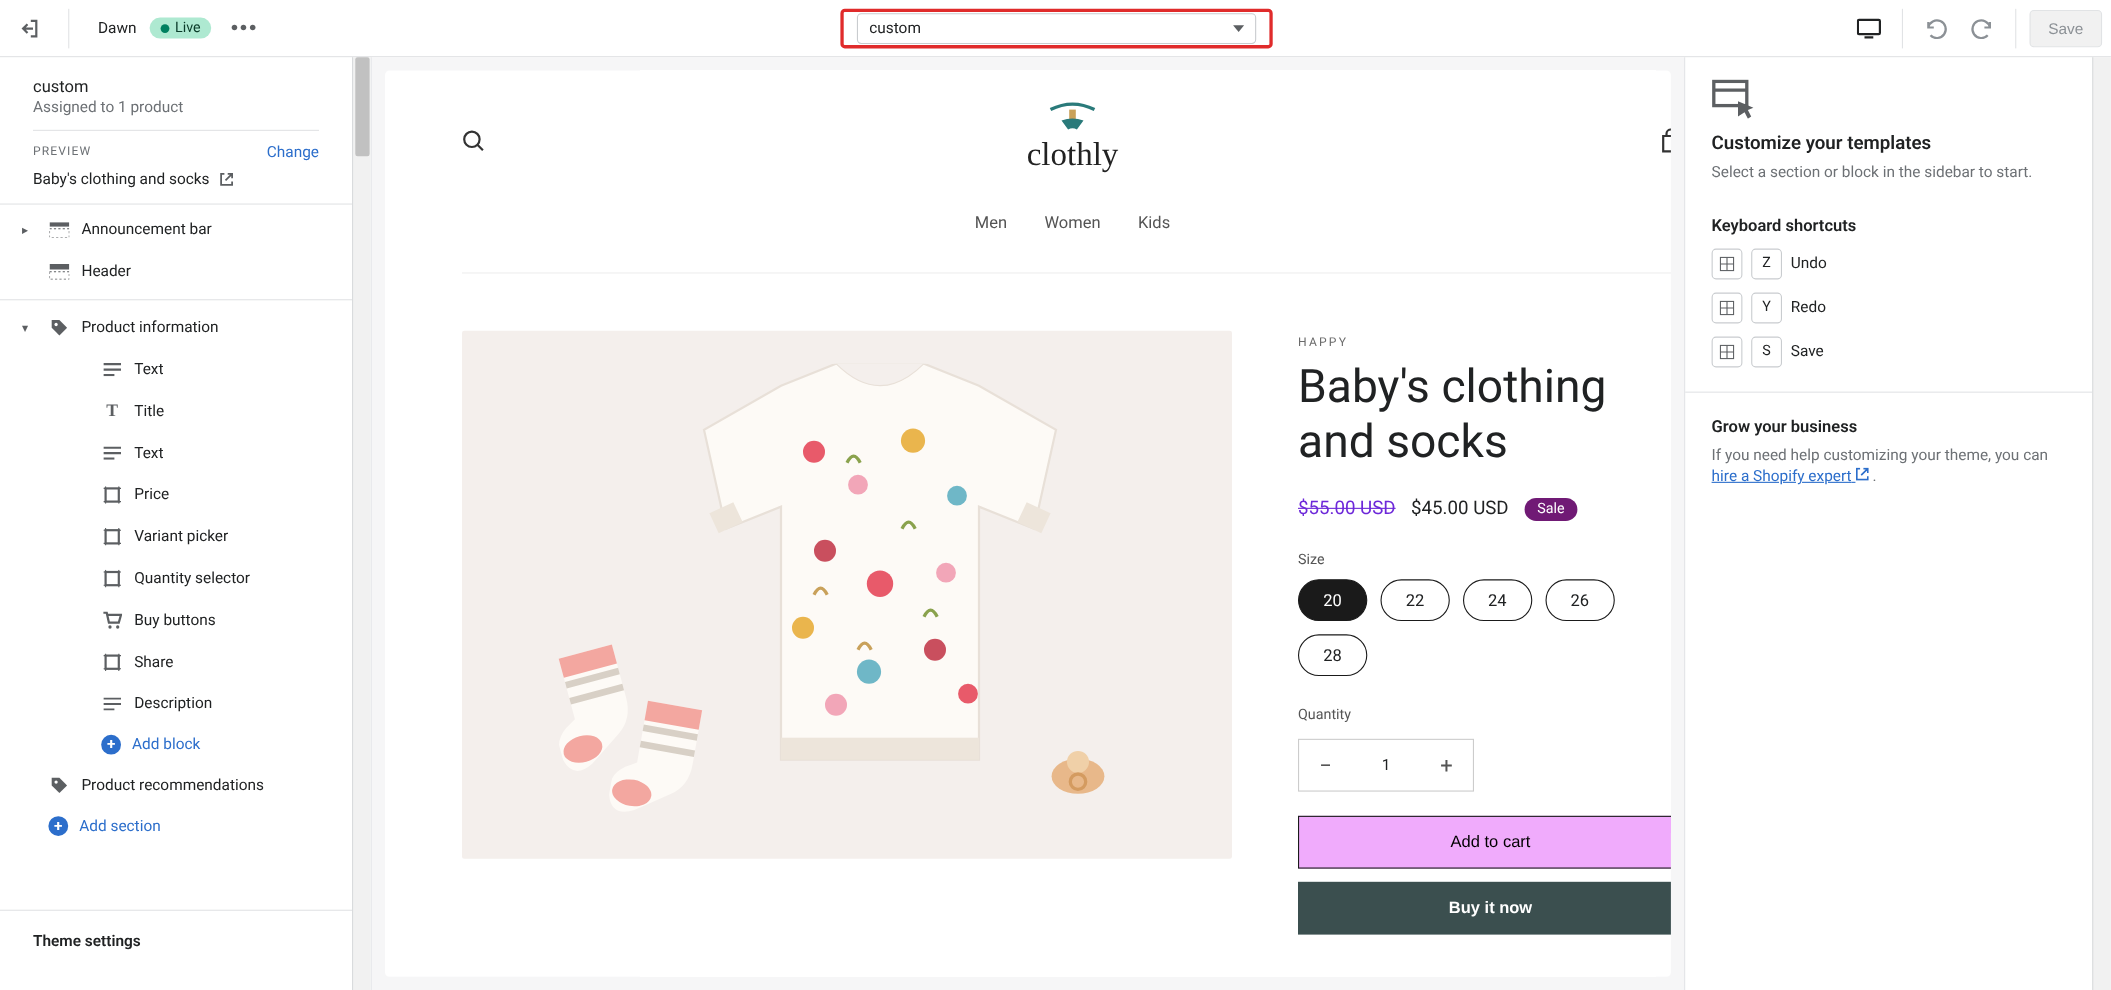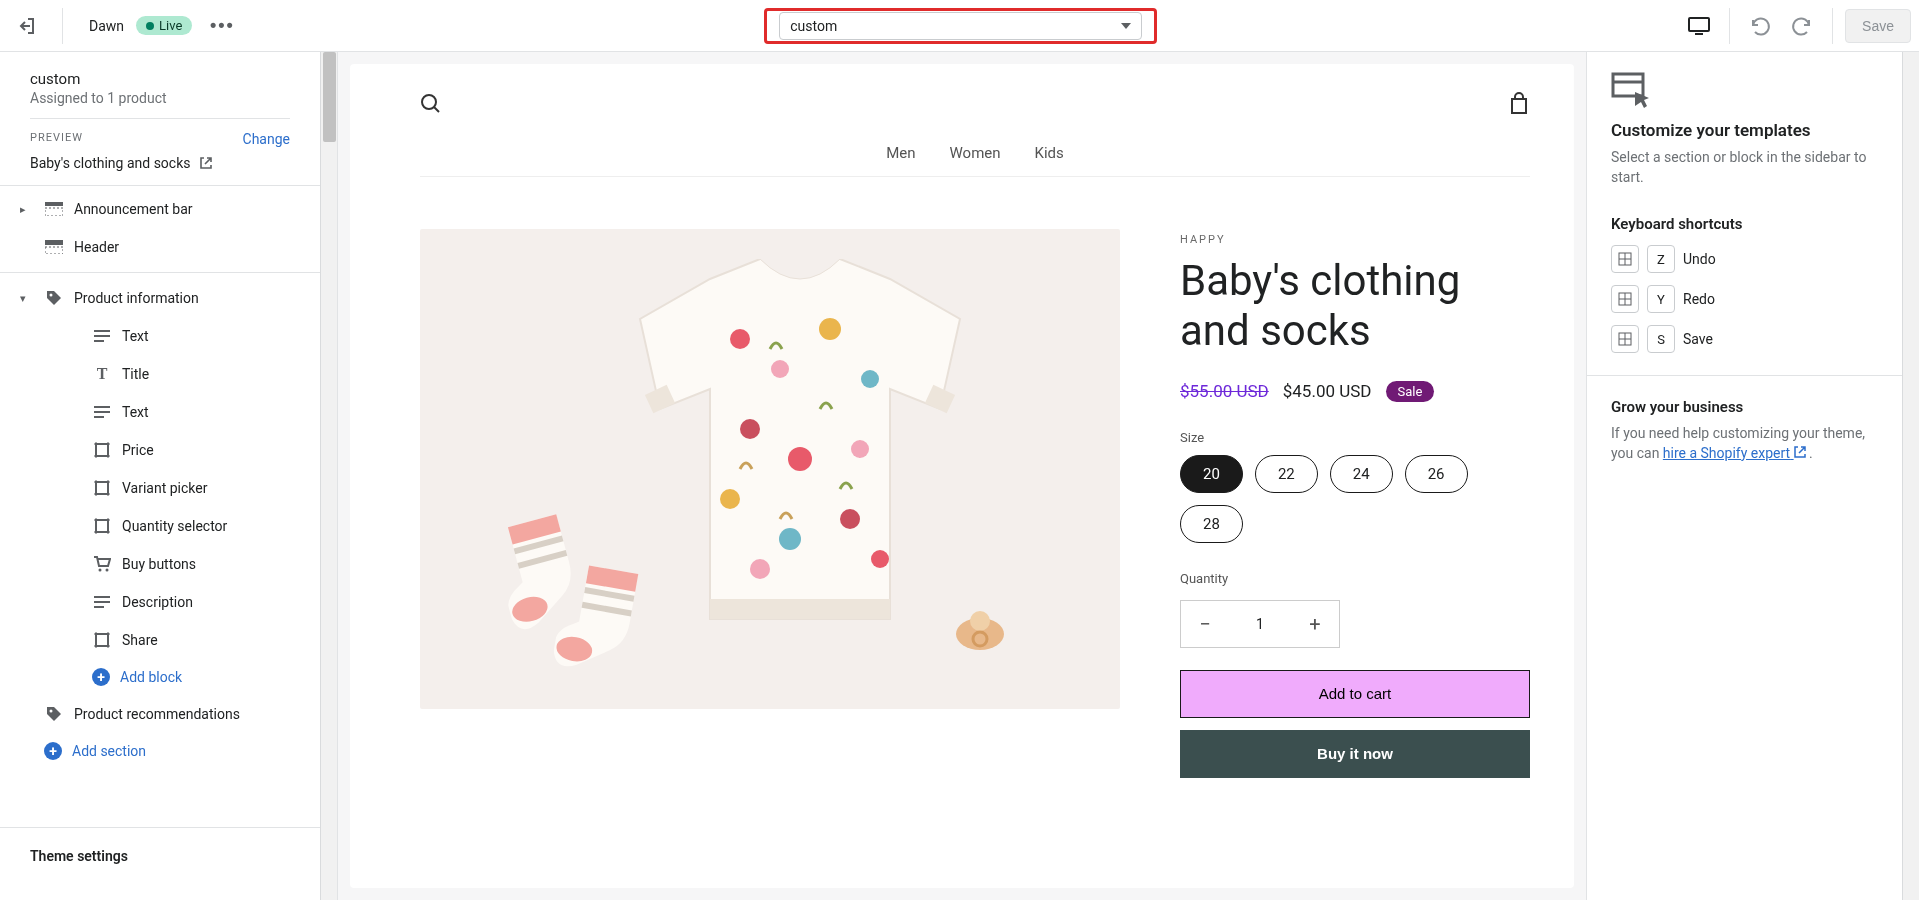--- a/index.html
+++ b/index.html
@@ -44,42 +44,42 @@
 
 .theme-settings { border-top: 1px solid #e1e3e5; padding: 20px 30px; font-weight: 600; position: absolute; bottom: 16px; width: 321px; background: #fff; }
 
 .canvas { flex: 1; background: #f6f6f7; padding: 12px; overflow: hidden; position: relative; }
 .preview-frame { background: #fff; height: 100%; border-radius: 4px; overflow-y: auto; display: flex; position: relative; }
 .preview-content { flex: 1; padding: 0 70px; }
 
 .store-header { display: flex; align-items: center; justify-content: space-between; padding: 28px 0 18px; }
 .store-logo { text-align: center; flex: 1; }
 .logo-svg { display: inline-block; }
-.store-nav { display: flex; justify-content: center; gap: 34px; padding: 10px 0 14px; border-bottom: 1px solid #eee; }
+.store-nav { display: flex; justify-content: center; gap: 34px; padding: 10px 0 36px; border-bottom: 1px solid #eee; }
 .store-nav span { color: #545454; font-size: 15px; cursor: pointer; }
 
 .product-view { display: flex; gap: 60px; padding-top: 52px; }
 .product-img { width: 700px; height: 480px; background: #f4efec; border-radius: 2px; position: relative; overflow: hidden; }
 .product-info { flex: 1; padding-top: 4px; }
 .vendor { font-size: 11px; letter-spacing: 2px; color: #6b6b6b; }
 .product-title { font-size: 42px; font-weight: 400; line-height: 1.2; margin-top: 10px; }
 .price-row { margin-top: 24px; display: flex; align-items: center; gap: 14px; font-size: 17px; }
 .old-price { text-decoration: line-through; color: #6d28d9; }
 .sale-tag { background: #701a75; color: #fff; padding: 3px 12px; border-radius: 12px; font-size: 13px; }
 .opt-label { font-size: 13px; color: #555; margin-top: 28px; }
 .sizes { display: flex; flex-wrap: wrap; gap: 12px; margin-top: 10px; }
 .size-pill { border: 1px solid #1a1a1a; border-radius: 22px; padding: 9px 22px; font-size: 15px; cursor: pointer; background: #fff; }
 .size-pill.active { background: #1a1a1a; color: #fff; }
 .qty-box { margin-top: 14px; display: flex; border: 1px solid #ccc; width: 160px; height: 48px; }
 .qty-btn { flex: 0 0 48px; display: flex; align-items: center; justify-content: center; font-size: 20px; cursor: pointer; color: #555; }
 .qty-val { flex: 1; display: flex; align-items: center; justify-content: center; }
 .cart-btn { width: 350px; height: 48px; border: 1px solid #1a1a1a; background: #f0abfc; margin-top: 22px; font-size: 15px; cursor: pointer; }
 .buy-btn { width: 350px; height: 48px; border: none; background: #3b4f4f; color: #fff; margin-top: 12px; font-size: 15px; font-weight: 600; cursor: pointer; }
 
-.right-panel { width: 333px; display: flex; border-left: 1px solid #e1e3e5; }
+.right-panel { width: 388px; display: flex; border-left: 1px solid #e1e3e5; }
 .right-content { flex: 1; padding: 20px 24px; }
 .right-scroll { width: 17px; background: #f1f1f1; border-left: 1px solid #d9dbdd; }
 .right-h { font-size: 17px; font-weight: 600; margin-top: 12px; }
 .right-p { font-size: 14px; color: #6d7175; margin-top: 8px; line-height: 1.4; }
 .kbd-row { display: flex; align-items: center; gap: 8px; margin-top: 12px; }
 .kbd { border: 1px solid #c9cccf; border-radius: 4px; width: 28px; height: 28px; display: flex; align-items: center; justify-content: center; font-size: 13px; }
 .link { color: #2c6ecb; text-decoration: underline; cursor: pointer; }
 .right-hr { border: none; border-top: 1px solid #e1e3e5; margin: 22px -24px; }
 
 
@@ -250,34 +250,34 @@
               <svg width="18" height="16" viewBox="0 0 18 16">
                 <path fill="none" stroke="#5c5f62" stroke-width="2" d="M1 1h3l2 9h9l2-7H5"></path>
                 <circle cx="7" cy="14" r="1.5" fill="#5c5f62"></circle>
                 <circle cx="14" cy="14" r="1.5" fill="#5c5f62"></circle>
               </svg>
             </span>
             <span>Buy buttons</span>
           </div>
         <div class="tree-item child">
             <span class="tree-icon">
-              <svg width="16" height="12">
-                <path stroke="#5c5f62" stroke-width="2" d="M0 1h16M0 6h16M0 11h10"></path>
-              </svg>
-            </span>
-            <span>Description</span>
-          </div>
-        <div class="tree-item child">
-            <span class="tree-icon">
               <svg width="16" height="16">
                 <rect x="2" y="2" width="12" height="12" fill="none" stroke="#5c5f62" stroke-width="2"></rect>
                 <path stroke="#5c5f62" d="M2 0v2M14 0v2M2 14v2M14 14v2M0 2h2M0 14h2M14 2h2M14 14h2"></path>
               </svg>
             </span>
             <span>Share</span>
+          </div>
+        <div class="tree-item child">
+            <span class="tree-icon">
+              <svg width="16" height="12">
+                <path stroke="#5c5f62" stroke-width="2" d="M0 1h16M0 6h16M0 11h10"></path>
+              </svg>
+            </span>
+            <span>Description</span>
           </div>
         <div class="tree-item child add-link">
             <span class="add-circle">+</span>
             <span>Add block</span>
           </div>
         <div class="tree-item">
           <span class="tree-toggle"></span>
           <span class="tree-icon">
               <svg width="18" height="18" viewBox="0 0 18 18">
                 <path fill="#5c5f62" d="M2 2h7l7 7-7 7-7-7z"></path>
@@ -302,20 +302,28 @@
   <div class="canvas">
     <div class="preview-frame">
       <div class="preview-content">
         <div class="store-header">
           <span>
               <svg width="22" height="22" viewBox="0 0 22 22">
                 <circle cx="9" cy="9" r="7" fill="none" stroke="#333" stroke-width="2"></circle>
                 <path stroke="#333" stroke-width="2" d="M14 14l5 5"></path>
               </svg>
             </span>
+          <div class="store-logo">
+            <svg class="logo-svg" width="120" height="70" viewBox="0 0 120 70">
+              <path d="M40 8 Q60 -2 80 8" fill="none" stroke="#2a7a7a" stroke-width="3"></path>
+              <rect x="57" y="8" width="6" height="10" fill="#c9a15a"></rect>
+              <path d="M50 18 Q60 14 70 18 L64 26 Q60 24 56 26 Z" fill="#2a7a7a"></path>
+              <text x="60" y="58" text-anchor="middle" font-size="30" font-family="Georgia,serif" fill="#222">clothly</text>
+            </svg>
+          </div>
           <span>
               <svg width="22" height="24" viewBox="0 0 22 24">
                 <path fill="none" stroke="#333" stroke-width="2" d="M4 7h14v14H4z M7 7V5a4 4 0 0 1 8 0v2"></path>
               </svg>
             </span>
         </div>
         <div class="store-nav">
           <span>Men</span>
           <span>Women</span>
           <span>Kids</span>

